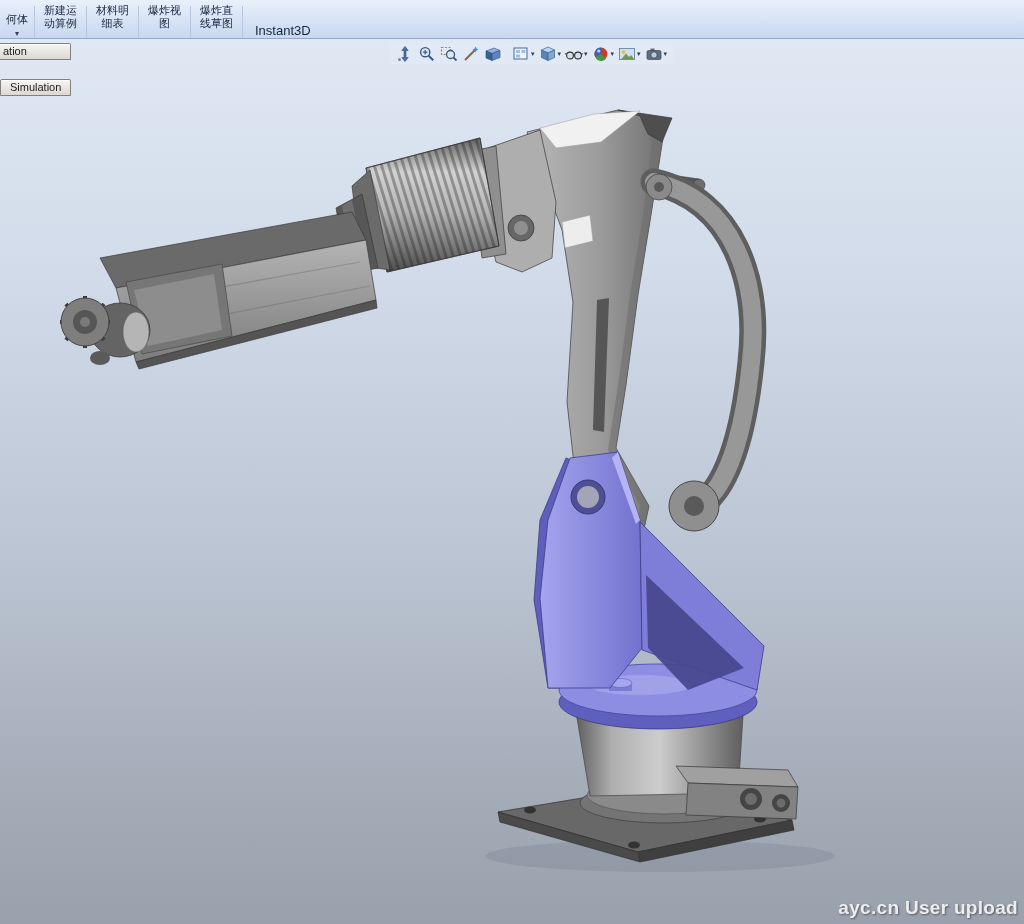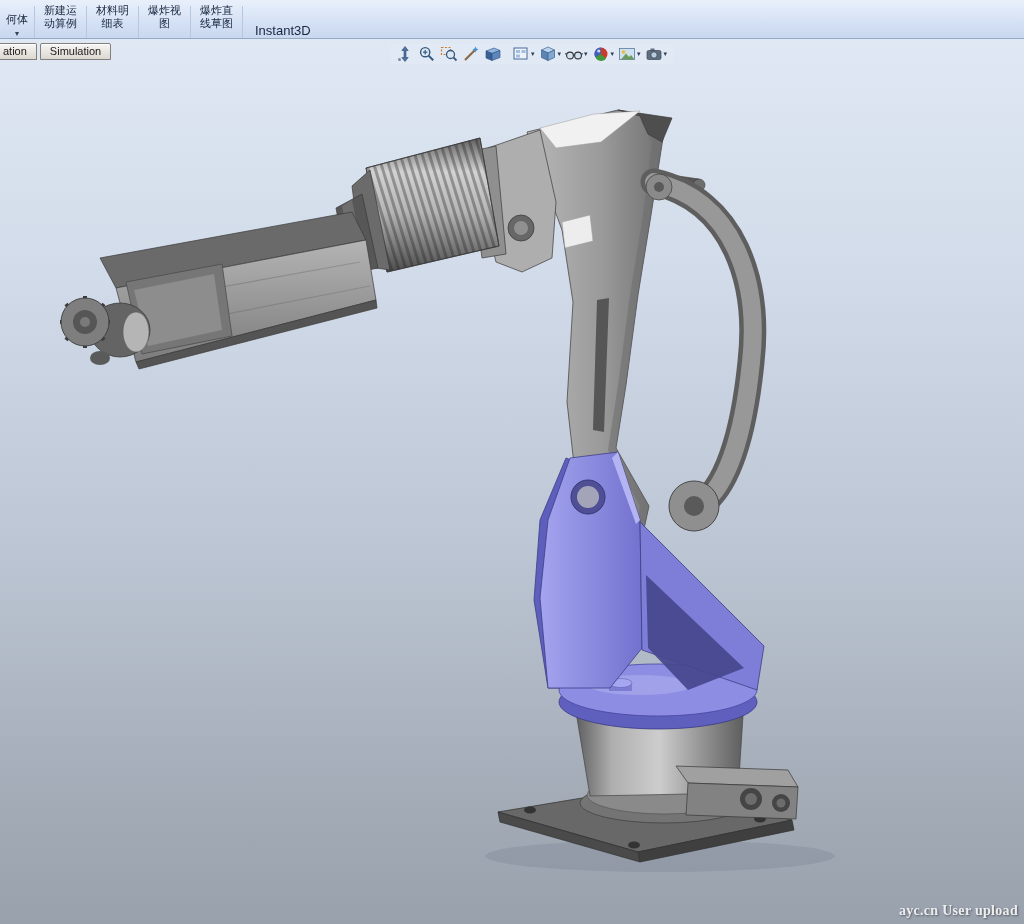--- a/index.html
+++ b/index.html
@@ -17,37 +17,37 @@
   .dd-arrow{font-size:8px;line-height:9px;color:#33425c;margin-top:3px;}
   .sep{width:1px;height:32px;background:#b7c7e0;margin:1px 2px 0 2px;}
   .instant3d{font-size:13px;color:#17263f;padding:1px 10px 0 10px;line-height:14px;}
 
   
   .viewport{position:absolute;top:38px;left:0;right:0;bottom:0;overflow:hidden;
     background:linear-gradient(180deg,#dfe8f3 0%,#d2dcea 25%,#bcc5d3 58%,#a4acb8 85%,#99a1ad 100%);}
   .model-svg{position:absolute;top:-38px;left:0;width:1024px;height:924px;z-index:1;}
 
   
-  .tab-row{position:absolute;left:0;top:5px;z-index:4;display:flex;gap:3px;}
+  .tab-row{position:absolute;left:0;top:5px;z-index:4;display:flex;gap:19px;flex-direction:column;}
   .tab{background:linear-gradient(180deg,#f7f6f3,#dcd8d0);border:1px solid #808080;
     border-radius:2px 2px 0 0;padding:1px 9px 2px 9px;font-size:11px;color:#1c1c1c;
     box-shadow:inset 0 1px 0 #fff;}
   .tab.cropped{padding-left:3px;border-left:none;border-radius:0 2px 0 0;}
 
   
   .hud{position:absolute;left:390px;top:6px;z-index:4;display:flex;align-items:center;gap:2px;
     padding:1px 5px;background:rgba(230,238,248,0.35);border-radius:3px;}
   .hud-item{display:flex;align-items:center;gap:1px;padding:0 1px;}
   .hud-item svg{display:block;}
   .hud-dd{font-size:7px;line-height:8px;color:#2c3e58;}
   .hud-gap{width:4px;}
 
   
   .watermark{position:absolute;right:6px;bottom:5px;z-index:4;
-    font-family:Liberation Serif, serif;font-weight:bold;font-size:14px;
+    font-family:Liberation Sans, sans-serif;font-weight:bold;font-size:19px;
     letter-spacing:.3px;color:#ededed;text-shadow:1px 1px 2px rgba(50,55,65,.65);}
 </style>
 </head>
 <body>
 
 <div class="app">
 
   <div class="cmd-toolbar">
     <div class="tb-btn partial-btn">
       <span class="l1">何体</span>

